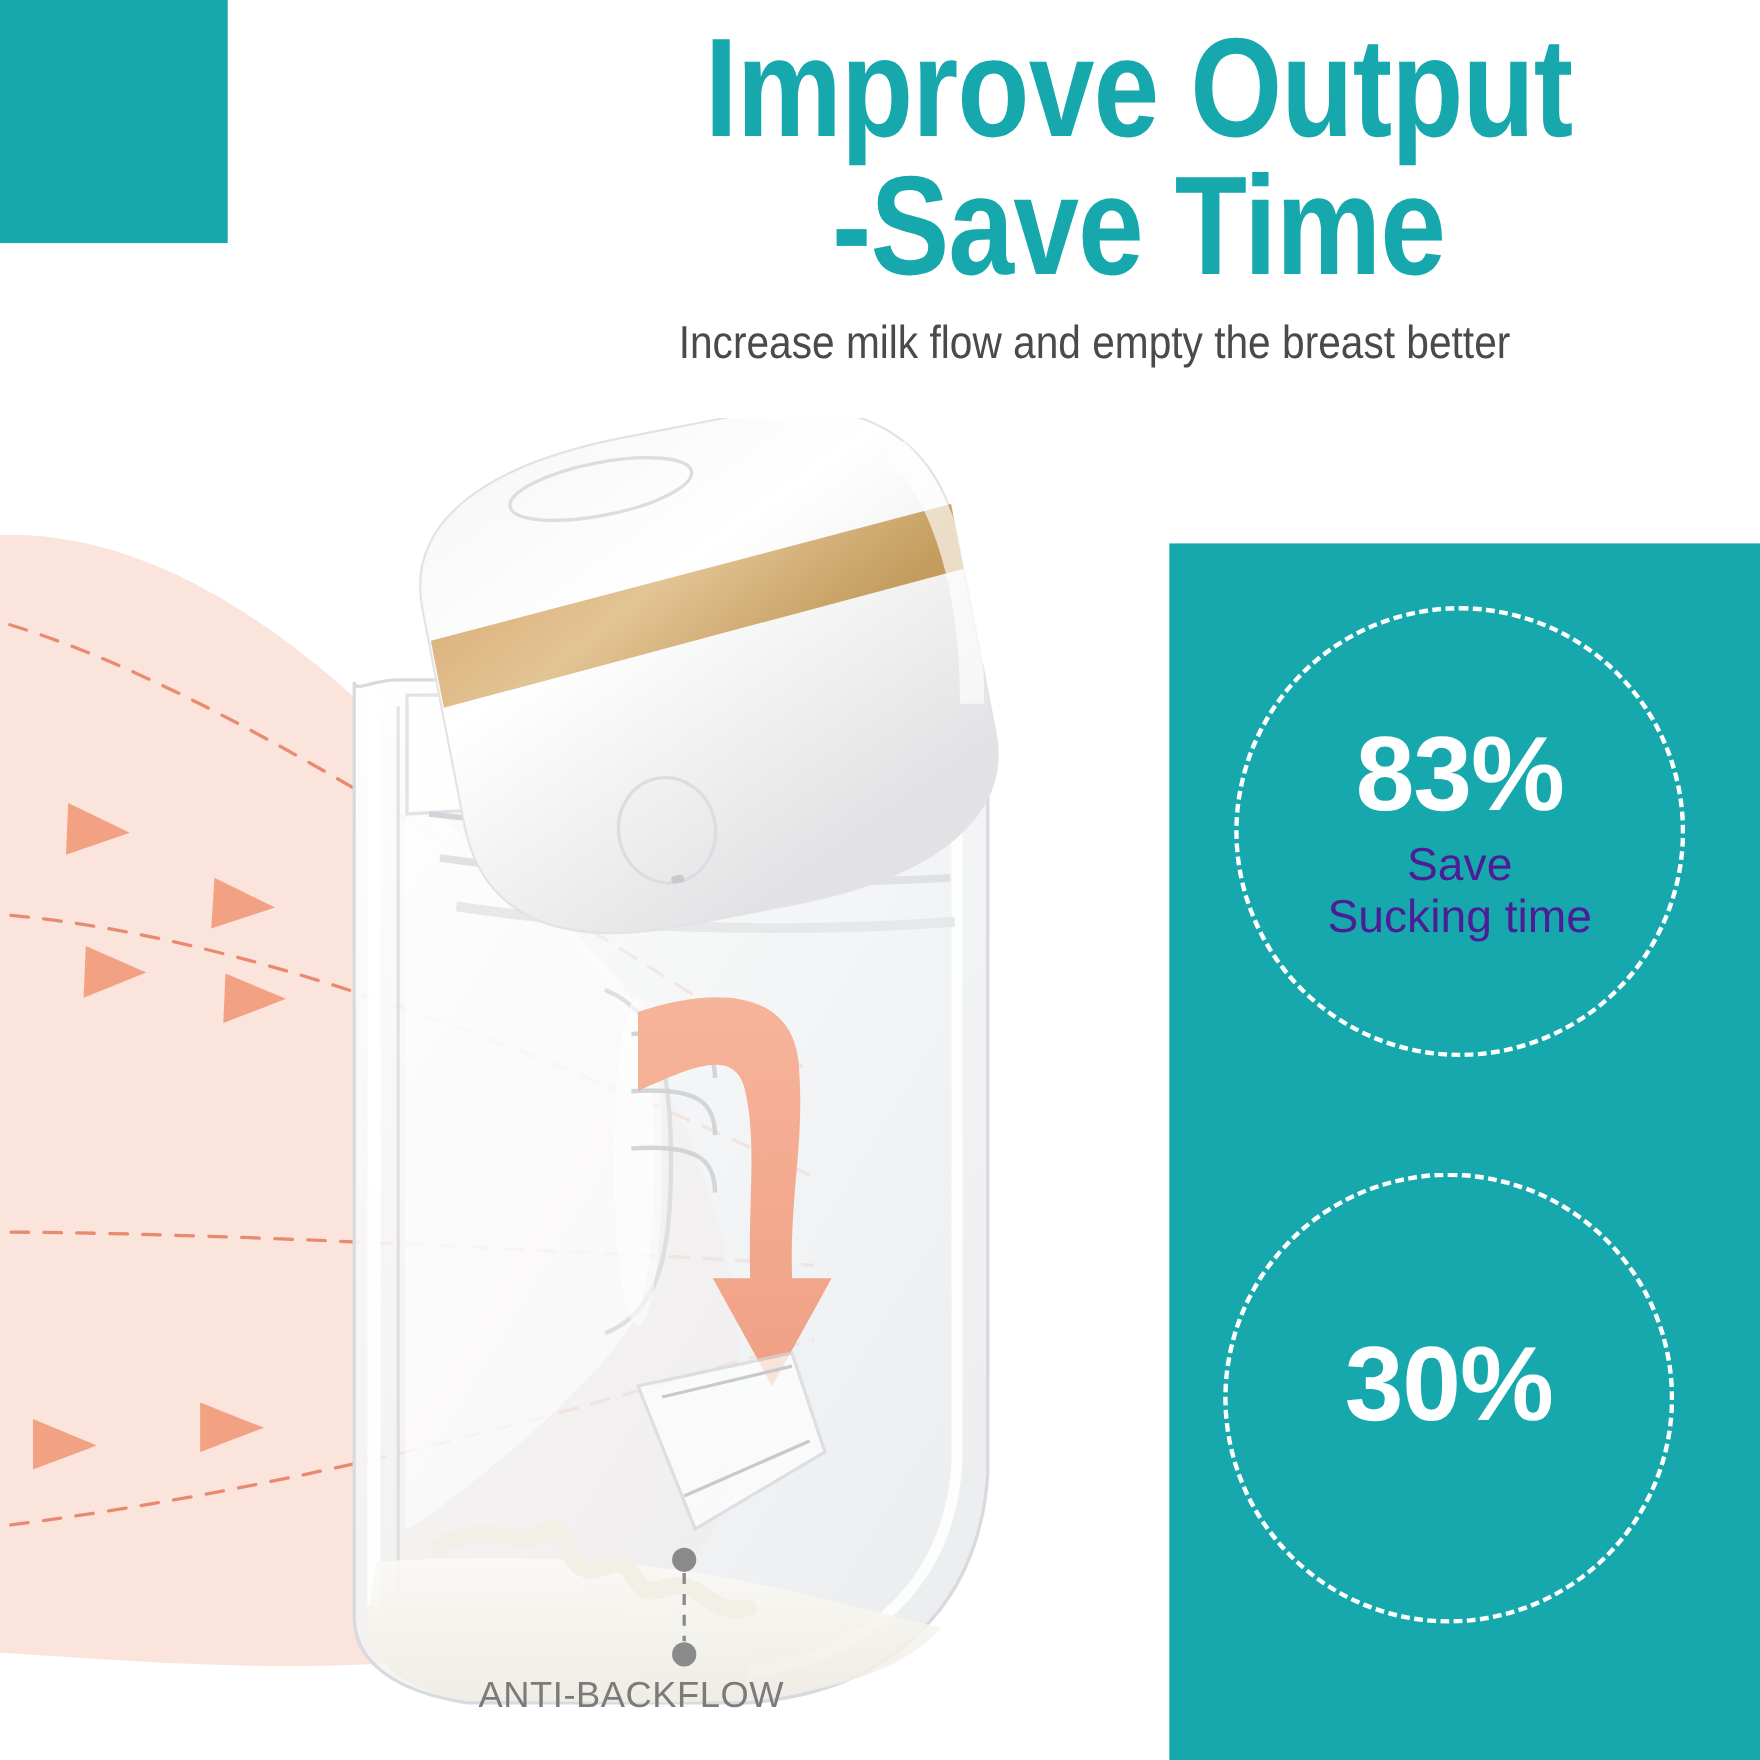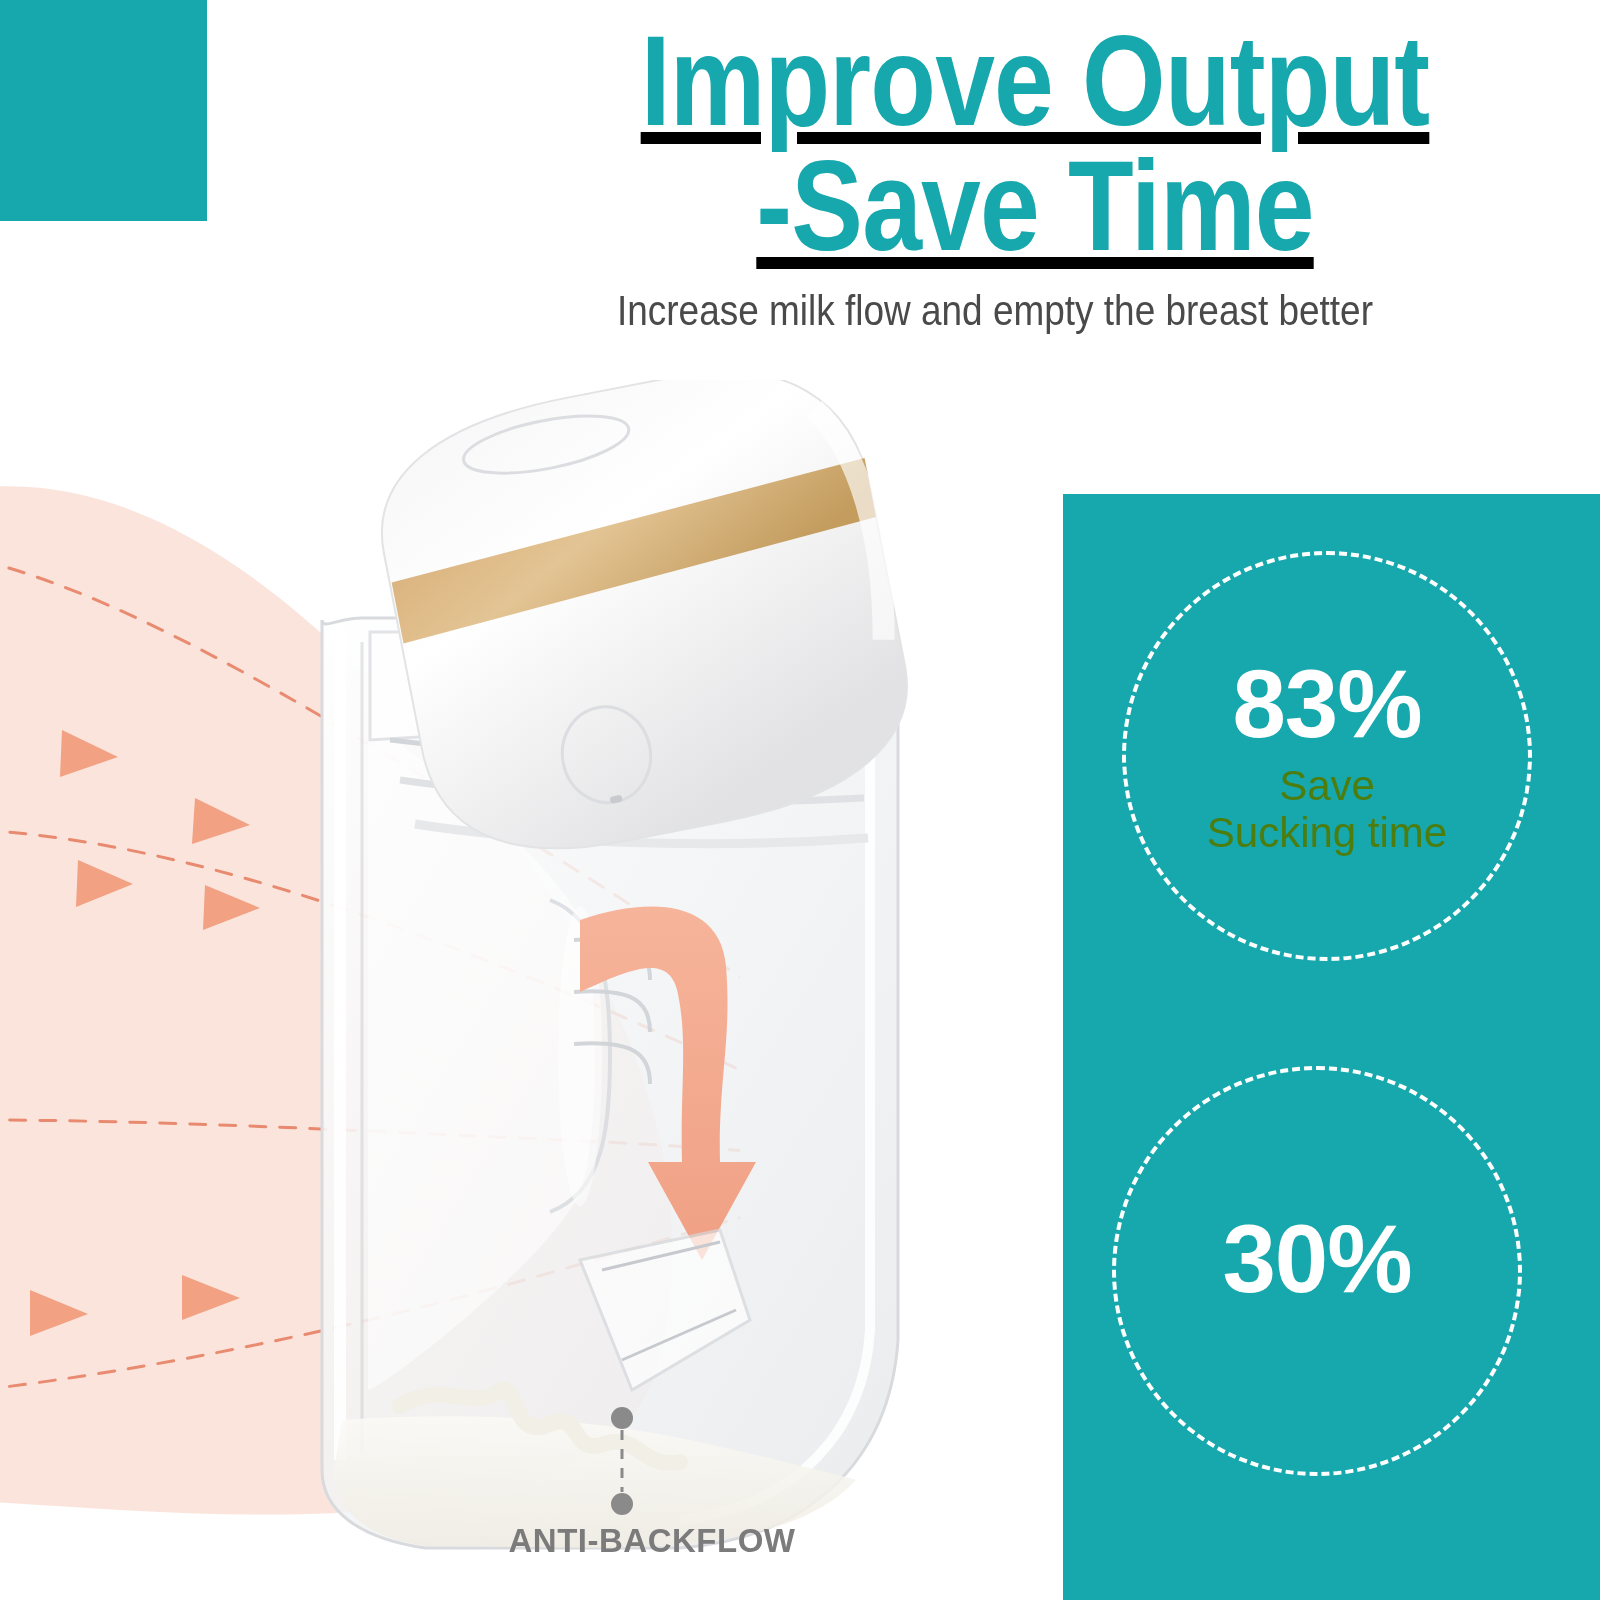--- a/index.html
+++ b/index.html
@@ -5,53 +5,53 @@
   html,body{margin:0;padding:0;background:#fff;}
   body{width:1600px;height:1600px;overflow:hidden;
        font-family:"Liberation Sans","DejaVu Sans",sans-serif;}
 
   #stage{position:relative;width:1600px;height:1600px;background:#ffffff;overflow:hidden;}
 
   
   .corner-block{position:absolute;left:0;top:0;width:207px;height:221px;background:#16A8AD;}
 
   
-  .title-wrap{position:absolute;left:480px;top:18px;width:1110px;text-align:center;text-decoration:underline;}
+  .title-wrap{position:absolute;left:480px;top:18px;width:1110px;text-align:center;}
   .title-line{color:#16A8AD;font-weight:700;font-size:128px;line-height:0.98;
               letter-spacing:-1px;white-space:nowrap;
               transform:scaleX(0.84);transform-origin:center center;}
   .subtitle{position:absolute;left:400px;top:288px;width:1190px;text-align:center;
             color:#4a4a4a;font-size:42px;line-height:1.1;white-space:nowrap;
             transform:scaleX(0.88);transform-origin:center center;}
 
   
   .flowfield{position:absolute;left:0;top:430px;width:740px;height:1090px;}
   .flowfield svg{display:block;width:100%;height:100%;}
 
   
   .product{position:absolute;left:250px;top:380px;width:760px;height:1180px;}
   .product svg{display:block;width:100%;height:100%;}
 
   
   .callout{position:absolute;left:420px;top:1400px;width:460px;height:200px;}
   .callout svg{position:absolute;left:0;top:0;width:100%;height:100%;}
-  .callout-label{position:absolute;left:2px;top:122px;width:460px;text-align:center;
-                 color:#7b7b7b;font-size:33px;letter-spacing:0.5px;white-space:nowrap;font-weight:bold;}
+  .callout-label{position:absolute;left:15px;top:122px;width:460px;text-align:left;
+                 color:#7b7b7b;font-size:33px;letter-spacing:0.5px;white-space:nowrap;}
 
   
   .panel{position:absolute;left:1063px;top:494px;width:537px;height:1106px;background:#16A8AD;}
 
   .stat{position:absolute;width:410px;height:410px;border:4px dashed #ffffff;
         border-radius:50%;display:flex;flex-direction:column;
         align-items:center;justify-content:center;box-sizing:border-box;}
   .stat-1{left:1122px;top:551px;}
   .stat-2{left:1112px;top:1066px;}
   .stat .pct{color:#ffffff;font-weight:700;font-size:96px;line-height:1;
              letter-spacing:-1px;margin-bottom:10px;}
-  .stat .cap{color:#4d7c0f;font-size:42px;line-height:1.12;text-align:center;
+  .stat .cap{color:#4c1d95;font-size:42px;line-height:1.12;text-align:center;
              white-space:pre-line;}
   .stat-2 .pct{margin-bottom:24px;}
 </style>
 </head>
 <body>
 
 <div id="stage">
 
   <div class="corner-block"></div>
 

